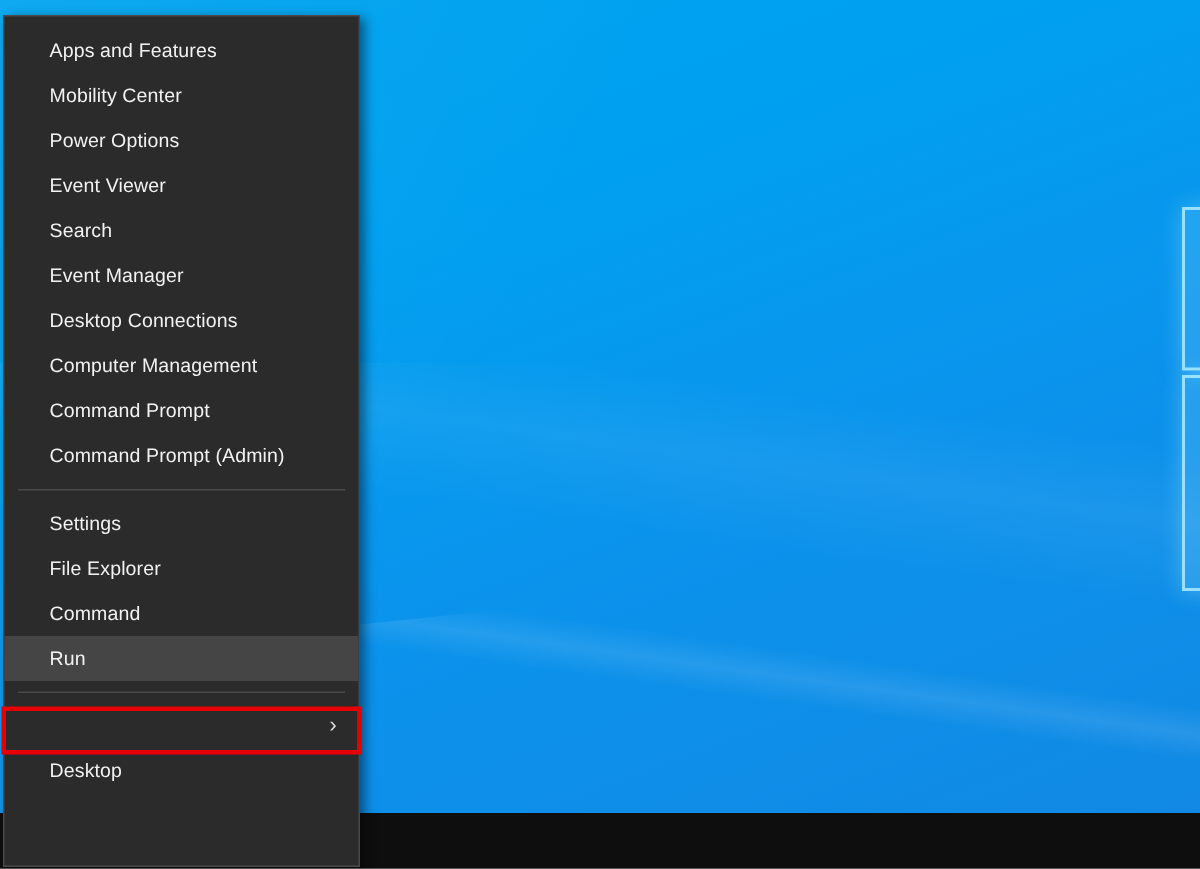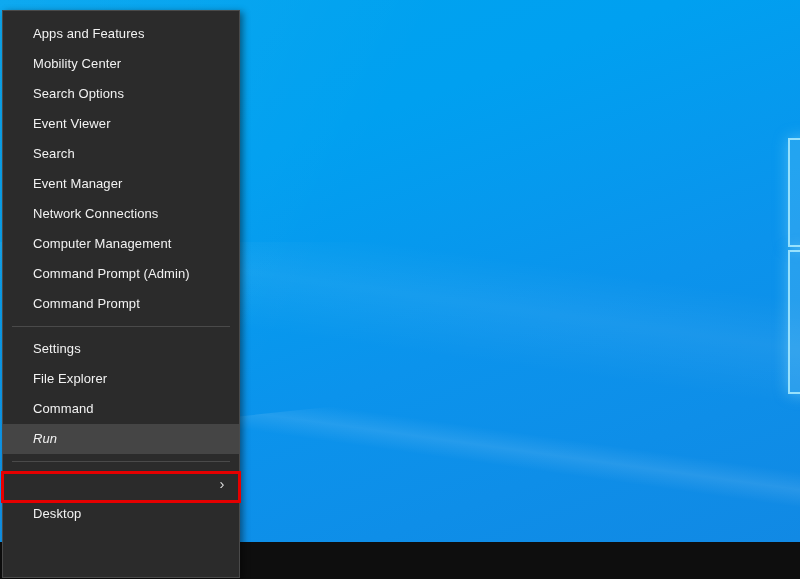--- a/index.html
+++ b/index.html
@@ -107,21 +107,20 @@
     padding-right: 4px;
     font-size: 13px;
     color: #f2f2f2;
     white-space: nowrap;
     cursor: default;
     letter-spacing: 0.1px;
   }
 
   .menu-item.hovered {
     background: #454545;
-    font-style: italic;
   }
 
   .menu-sep {
     height: 1px;
     background: #4a4a4a;
     margin: 7px 9px 7px 9px;
   }
 
   .chevron-right {
     position: absolute;
@@ -158,28 +157,28 @@
     <div id="logo-pane-top" class="logo-pane"></div>
     <div id="logo-pane-bottom" class="logo-pane"></div>
   </div>
 
   <div id="taskbar"></div>
 
   <div id="context-menu">
     <div id="menu-body">
         <div class="menu-item"><span>Apps and Features</span></div>
         <div class="menu-item"><span>Mobility Center</span></div>
-        <div class="menu-item"><span>Search Options</span></div>
+        <div class="menu-item"><span>Power Options</span></div>
         <div class="menu-item"><span>Event Viewer</span></div>
         <div class="menu-item"><span>Search</span></div>
         <div class="menu-item"><span>Event Manager</span></div>
-        <div class="menu-item"><span>Network Connections</span></div>
+        <div class="menu-item"><span>Desktop Connections</span></div>
         <div class="menu-item"><span>Computer Management</span></div>
+        <div class="menu-item"><span>Command Prompt</span></div>
         <div class="menu-item"><span>Command Prompt (Admin)</span></div>
-        <div class="menu-item"><span>Command Prompt</span></div>
         <div class="menu-sep"></div>
         <div class="menu-item"><span>Settings</span></div>
         <div class="menu-item"><span>File Explorer</span></div>
         <div class="menu-item"><span>Command</span></div>
         <div class="menu-item hovered"><span>Run</span></div>
         <div class="menu-sep"></div>
         <div class="menu-item"><span class="chevron-right">›</span></div>
         <div class="menu-item"><span>Desktop</span></div>
       </div>
   </div>

